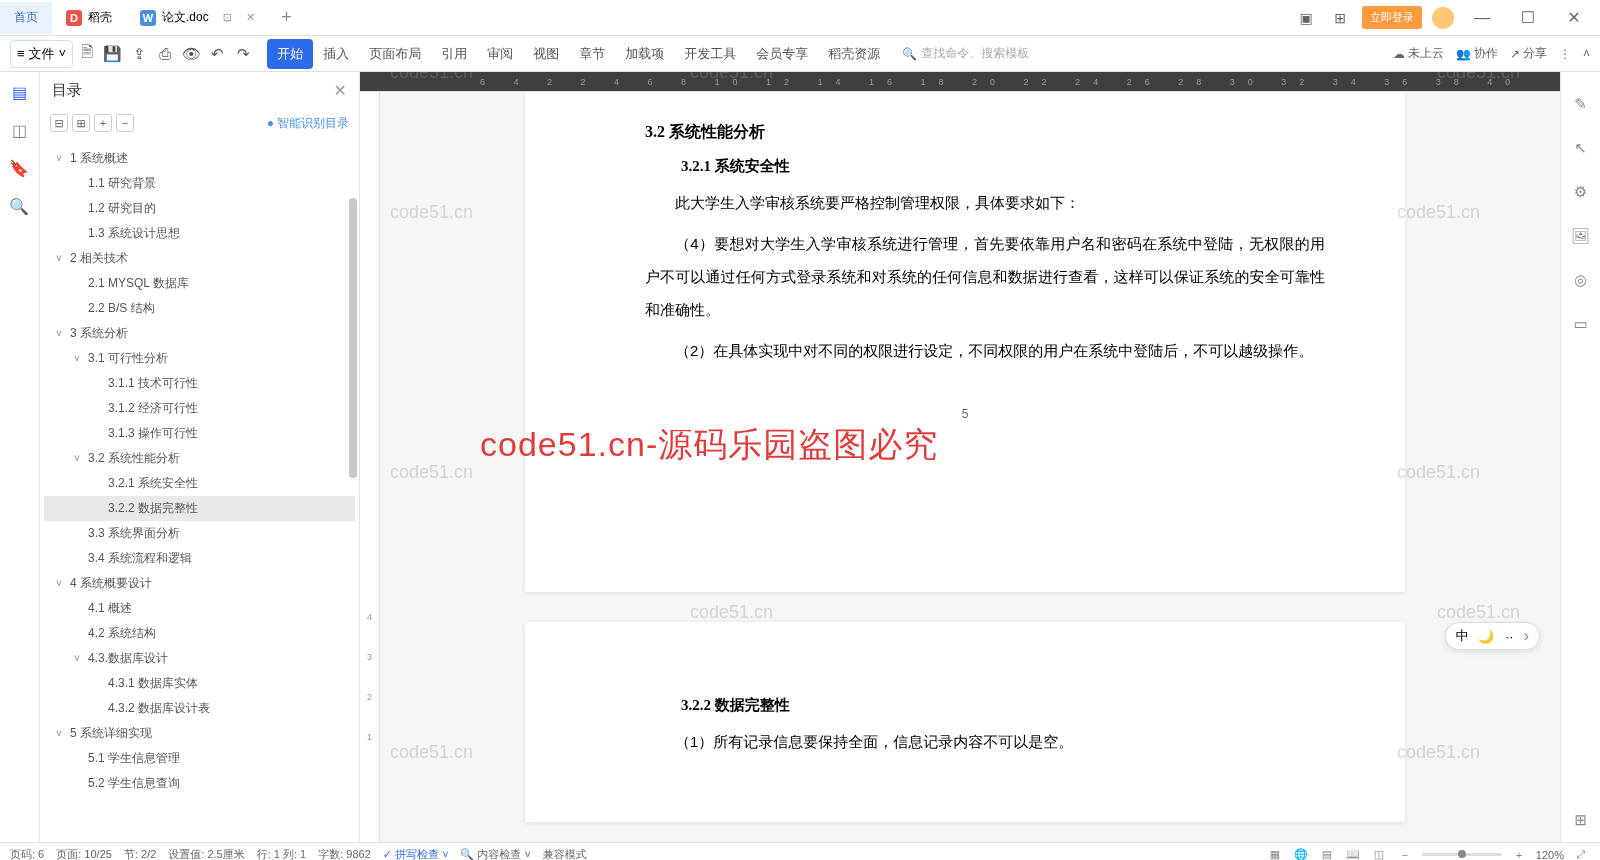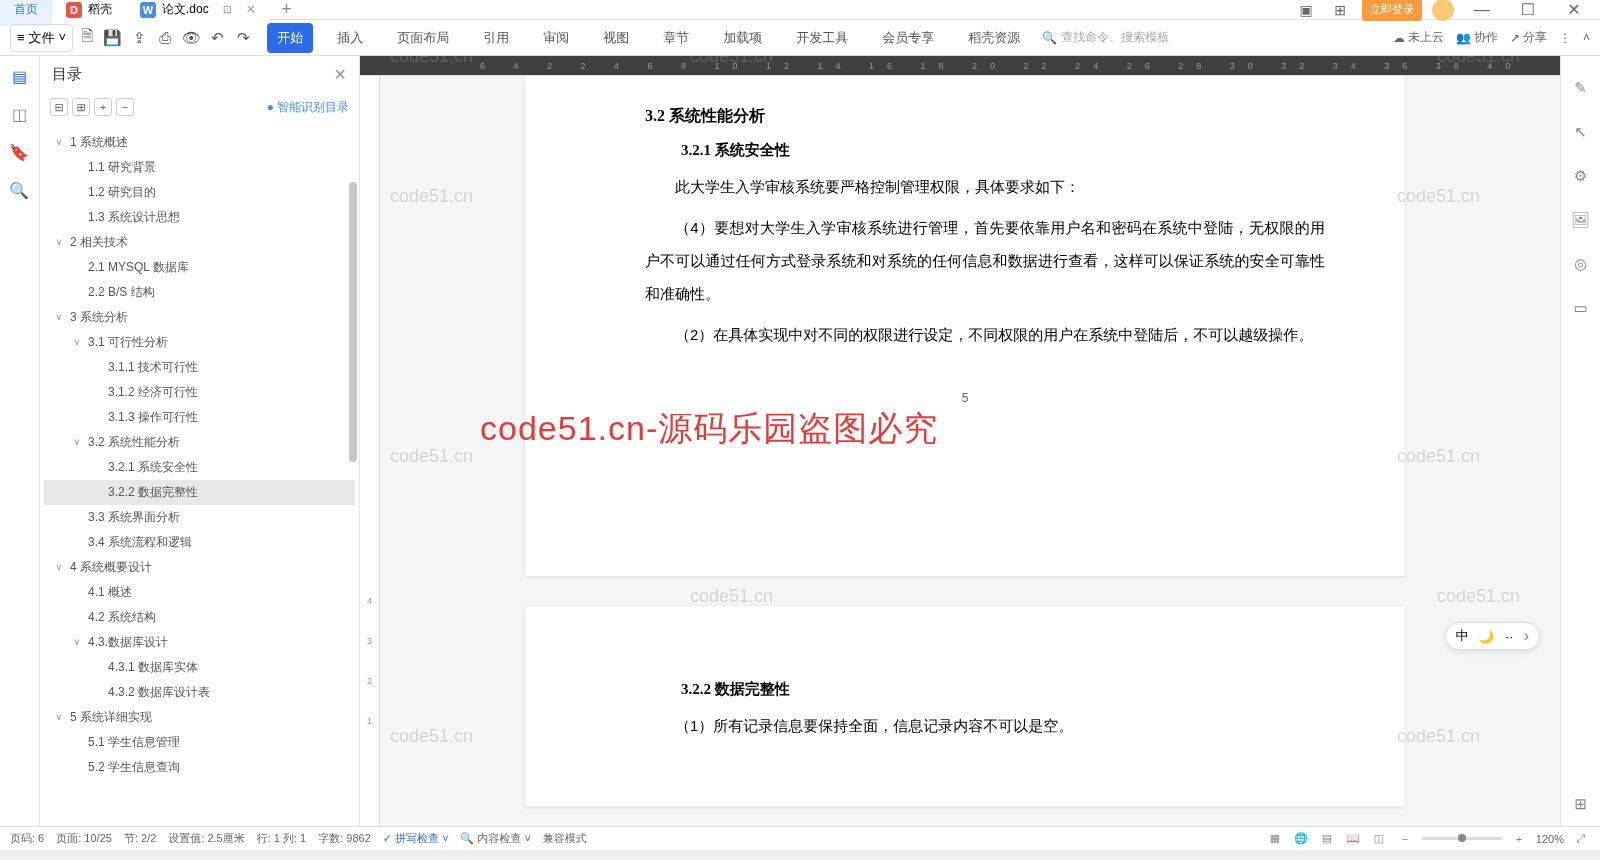--- a/index.html
+++ b/index.html
@@ -1,39 +1,39 @@
 <!DOCTYPE html>
 <html><head>
 <meta charset="utf-8">
 <style>
 * { margin: 0; padding: 0; box-sizing: border-box; font-family: "Microsoft YaHei", "PingFang SC", sans-serif; }
 body { width: 1600px; height: 860px; background: #f0f0f0; position: relative; overflow: hidden; }
 
 
-.titlebar { height: 20px; background: #fff; display: flex; align-items: center; border-bottom: 1px solid #e0e0e0; }
+.titlebar { height: 36px; background: #fff; display: flex; align-items: center; border-bottom: 1px solid #e0e0e0; }
 .tab { height: 32px; padding: 0 14px; display: flex; align-items: center; gap: 6px; font-size: 12px; cursor: pointer; }
 .tab.home { background: #e8f1fc; color: #3b74c5; }
 .tab.dk { background: #fff; }
 .tab.active { background: #fff; }
 .tab .ticon { width: 16px; height: 16px; display: flex; align-items: center; justify-content: center; font-size: 11px; border-radius: 3px; }
 .ticon.red { background: #e95449; color: #fff; font-weight: bold; }
 .ticon.blue { background: #4a90e2; color: #fff; font-weight: bold; }
 .tab-close { margin-left: 8px; color: #999; font-size: 11px; }
 .tab-plus { padding: 0 12px; color: #888; font-size: 18px; }
 .titlebar-right { margin-left: auto; display: flex; align-items: center; gap: 10px; padding-right: 8px; }
 .tbtn { width: 24px; height: 24px; display: flex; align-items: center; justify-content: center; color: #666; font-size: 14px; cursor: pointer; }
 .login-btn { background: #ff9b3f; color: #fff; font-size: 11px; padding: 4px 8px; border-radius: 3px; }
 .avatar { width: 22px; height: 22px; background: #ffc773; border-radius: 50%; }
 .winbtn { width: 36px; height: 30px; display: flex; align-items: center; justify-content: center; color: #666; cursor: pointer; }
 
 
 .toolbar { height: 36px; background: #fff; display: flex; align-items: center; padding: 0 10px; border-bottom: 1px solid #e0e0e0; gap: 2px; }
 .file-menu { display: flex; align-items: center; gap: 4px; font-size: 13px; padding: 4px 6px; border: 1px solid #ddd; border-radius: 4px; }
 .tbicon { width: 24px; height: 24px; display: flex; align-items: center; justify-content: center; color: #555; font-size: 15px; cursor: pointer; }
-.menu-tabs { display: flex; gap: 14px; margin-left: 10px; }
+.menu-tabs { display: flex; gap: 0; margin-left: 10px; }
 .mtab { padding: 6px 10px; font-size: 13px; color: #555; cursor: pointer; border-radius: 4px; }
 .mtab.active { background: #2e6beb; color: #fff; }
 .search-box { display: flex; align-items: center; gap: 4px; margin-left: 10px; color: #aaa; font-size: 12px; }
 .toolbar-right { margin-left: auto; display: flex; align-items: center; gap: 12px; font-size: 12px; color: #666; }
 .tr-item { display: flex; align-items: center; gap: 3px; cursor: pointer; }
 
 
 .main { display: flex; height: 770px; }
 .leftbar { width: 40px; background: #fff; border-right: 1px solid #e5e5e5; display: flex; flex-direction: column; align-items: center; padding-top: 10px; gap: 18px; }
 .lb-icon { width: 20px; height: 20px; color: #888; cursor: pointer; display: flex; align-items: center; justify-content: center; }

